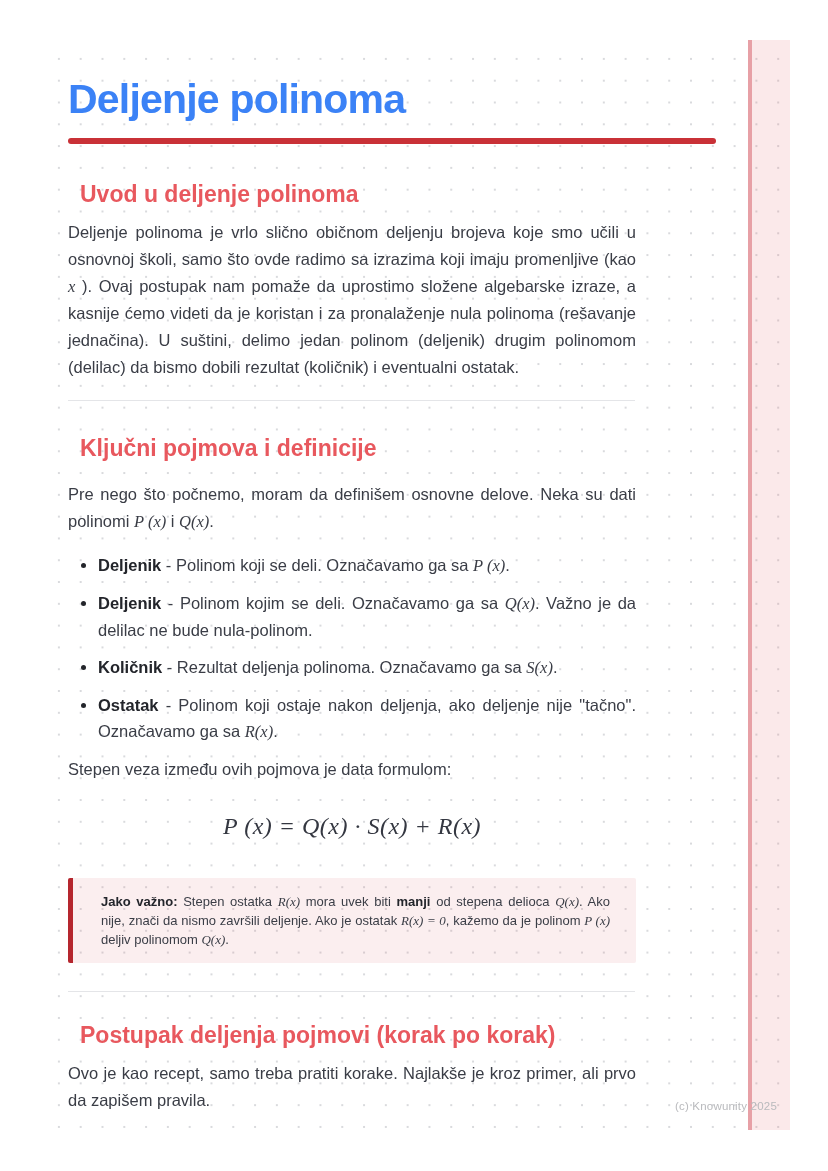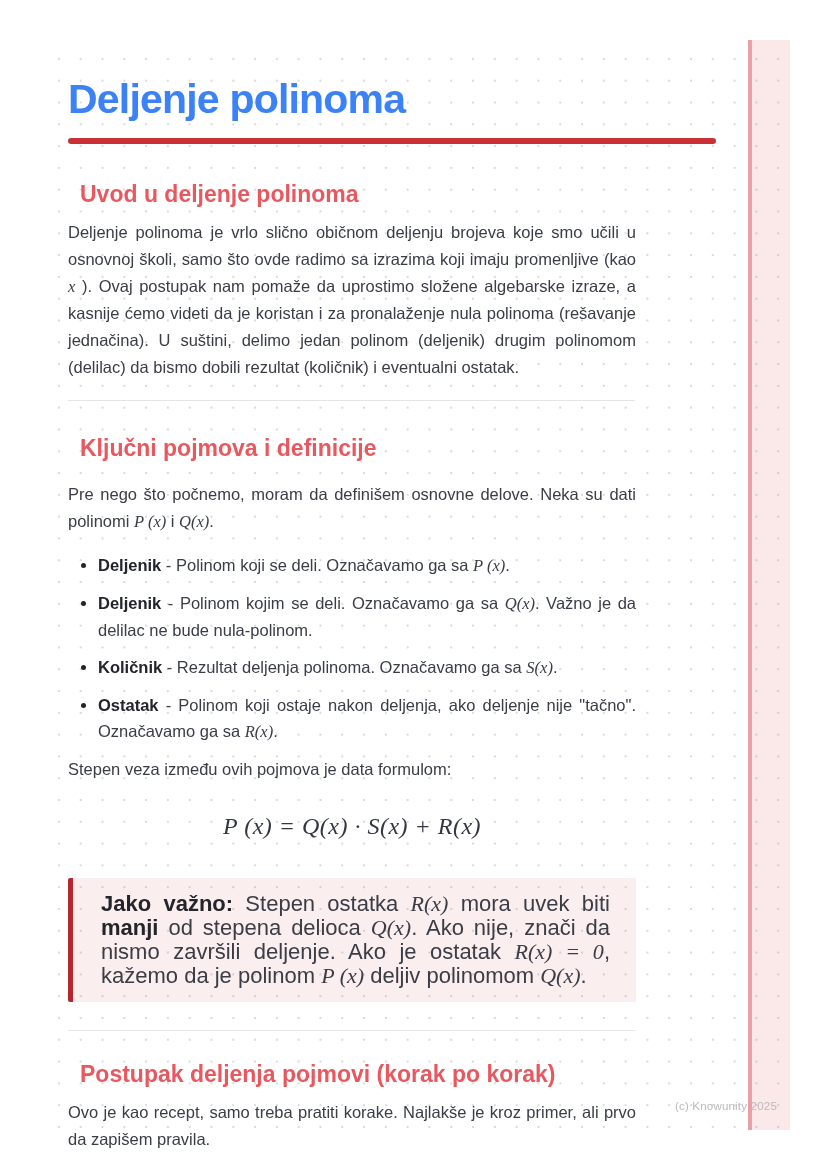--- a/index.html
+++ b/index.html
@@ -81,21 +81,21 @@
 
   .callout {
     margin-top: 38px;
     background: rgba(214, 70, 80, 0.095);
     border-left: 5px solid #b5262e;
     border-radius: 2px;
     padding: 14px 26px 14px 28px;
     box-sizing: border-box;
     width: 568px;
   }
-  .callout p { font-size: 22px; line-height: 24px; }
+  .callout p { font-size: 13px; line-height: 19px; }
 
   
   .seg-normal { }
   .seg-bold { font-weight: 700; color: #23252b; }
   .seg-math {
     font-family: "Liberation Serif", "DejaVu Serif", serif;
     font-style: italic;
   }
 
   .watermark {

